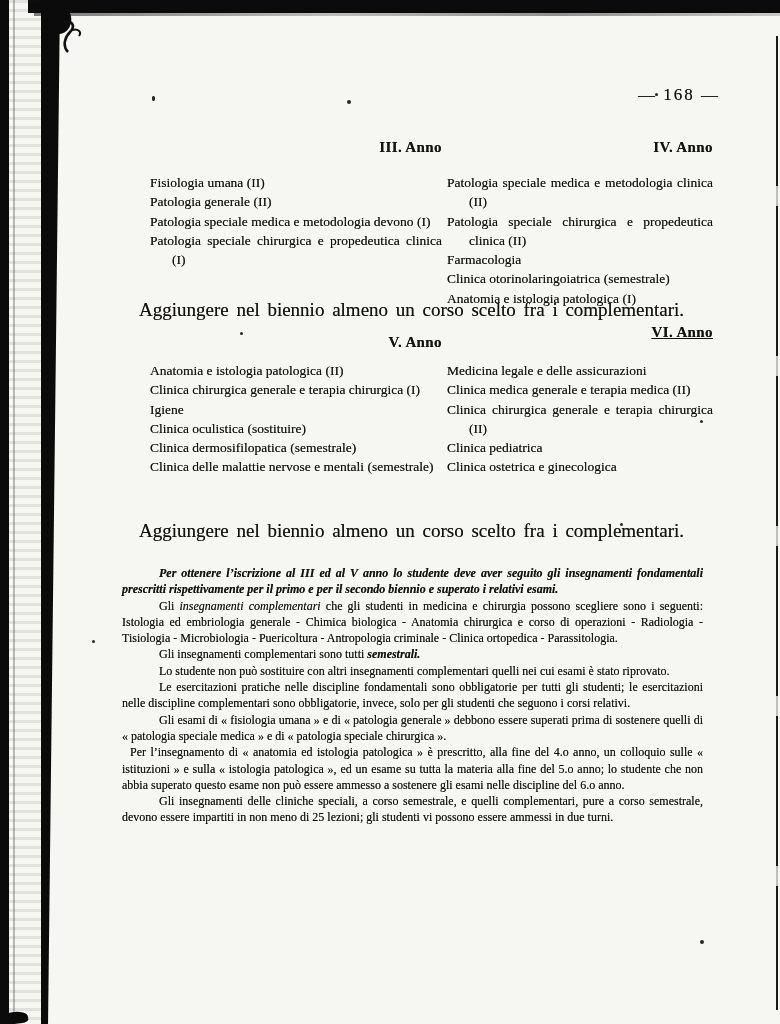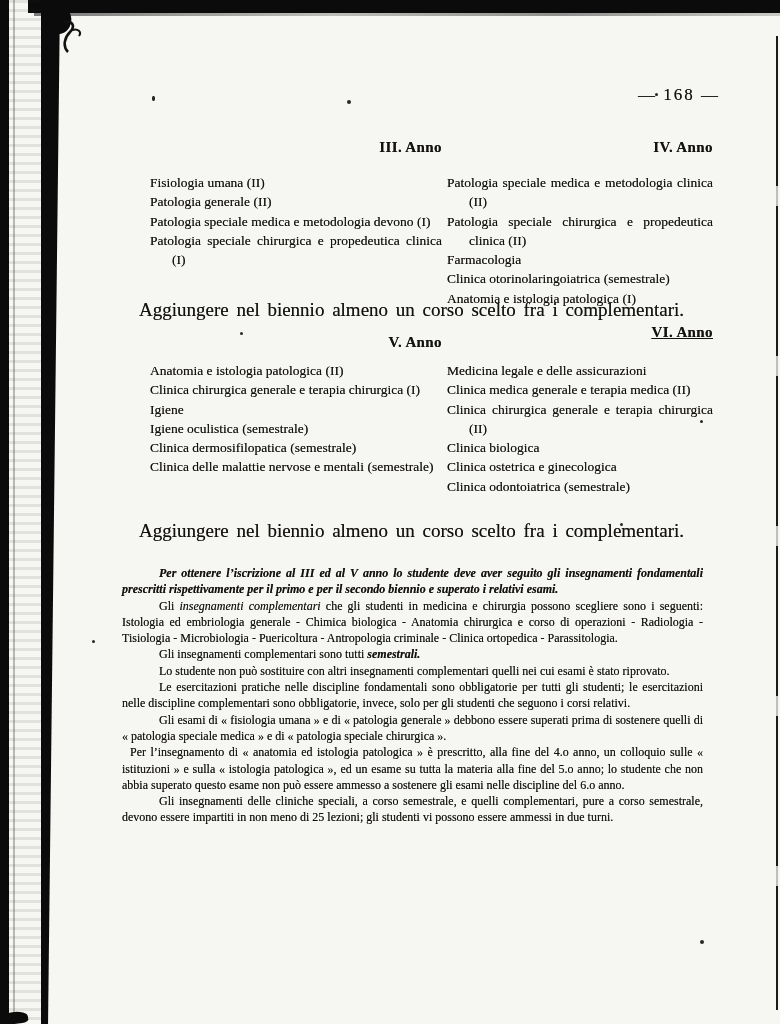--- a/index.html
+++ b/index.html
@@ -97,31 +97,30 @@
       <div class="course">Anatomia e istologia patologica (I)</div>
     </div>
   <div class="abs note" style="top:299px;">Aggiungere nel biennio almeno un corso scelto fra i complementari.</div>
 
   <div class="abs year-head col-left" style="top:334px;">V. Anno</div>
   <div class="abs year-head col-right" style="top:324px;text-decoration:underline;">VI. Anno</div>
   <div class="abs course-list col-left" style="top:361px;">
       <div class="course">Anatomia e istologia patologica (II)</div>
       <div class="course">Clinica chirurgica generale e terapia chirurgica (I)</div>
       <div class="course">Igiene</div>
-      <div class="course">Igiene oculistica (semestrale)</div>
+      <div class="course">Clinica oculistica (sostituire)</div>
       <div class="course">Clinica dermosifilopatica (semestrale)</div>
       <div class="course">Clinica delle malattie nervose e mentali (semestrale)</div>
     </div>
   <div class="abs course-list col-right" style="top:361px;">
       <div class="course">Medicina legale e delle assicurazioni</div>
       <div class="course">Clinica medica generale e terapia medica (II)</div>
       <div class="course">Clinica chirurgica generale e terapia chirurgica (II)</div>
-      <div class="course">Clinica biologica</div>
+      <div class="course">Clinica pediatrica</div>
       <div class="course">Clinica ostetrica e ginecologica</div>
-      <div class="course">Clinica odontoiatrica (semestrale)</div>
     </div>
   <div class="abs note" style="top:520px;">Aggiungere nel biennio almeno un corso scelto fra i complementari.</div>
 
   <div class="abs paragraphs">
       <p class="para"><span class="bit">Per ottenere l’iscrizione al III ed al V anno lo studente deve aver seguito gli insegnamenti fondamentali prescritti rispettivamente per il primo e per il secondo biennio e superato i relativi esami.</span></p>
       <p class="para"><span>Gli </span><span class="it">insegnamenti complementari</span><span> che gli studenti in medicina e chirurgia possono scegliere sono i seguenti: Istologia ed embriologia generale - Chimica biologica - Anatomia chirurgica e corso di operazioni - Radiologia - Tisiologia - Microbiologia - Puericoltura - Antropologia criminale - Clinica ortopedica - Parassitologia.</span></p>
       <p class="para"><span>Gli insegnamenti complementari sono tutti </span><span class="bit">semestrali.</span></p>
       <p class="para"><span>Lo studente non può sostituire con altri insegnamenti complementari quelli nei cui esami è stato riprovato.</span></p>
       <p class="para"><span>Le esercitazioni pratiche nelle discipline fondamentali sono obbligatorie per tutti gli studenti; le esercitazioni nelle discipline complementari sono obbligatorie, invece, solo per gli studenti che seguono i corsi relativi.</span></p>
       <p class="para"><span>Gli esami di « fisiologia umana » e di « patologia generale » debbono essere superati prima di sostenere quelli di « patologia speciale medica » e di « patologia speciale chirurgica ».</span></p>

